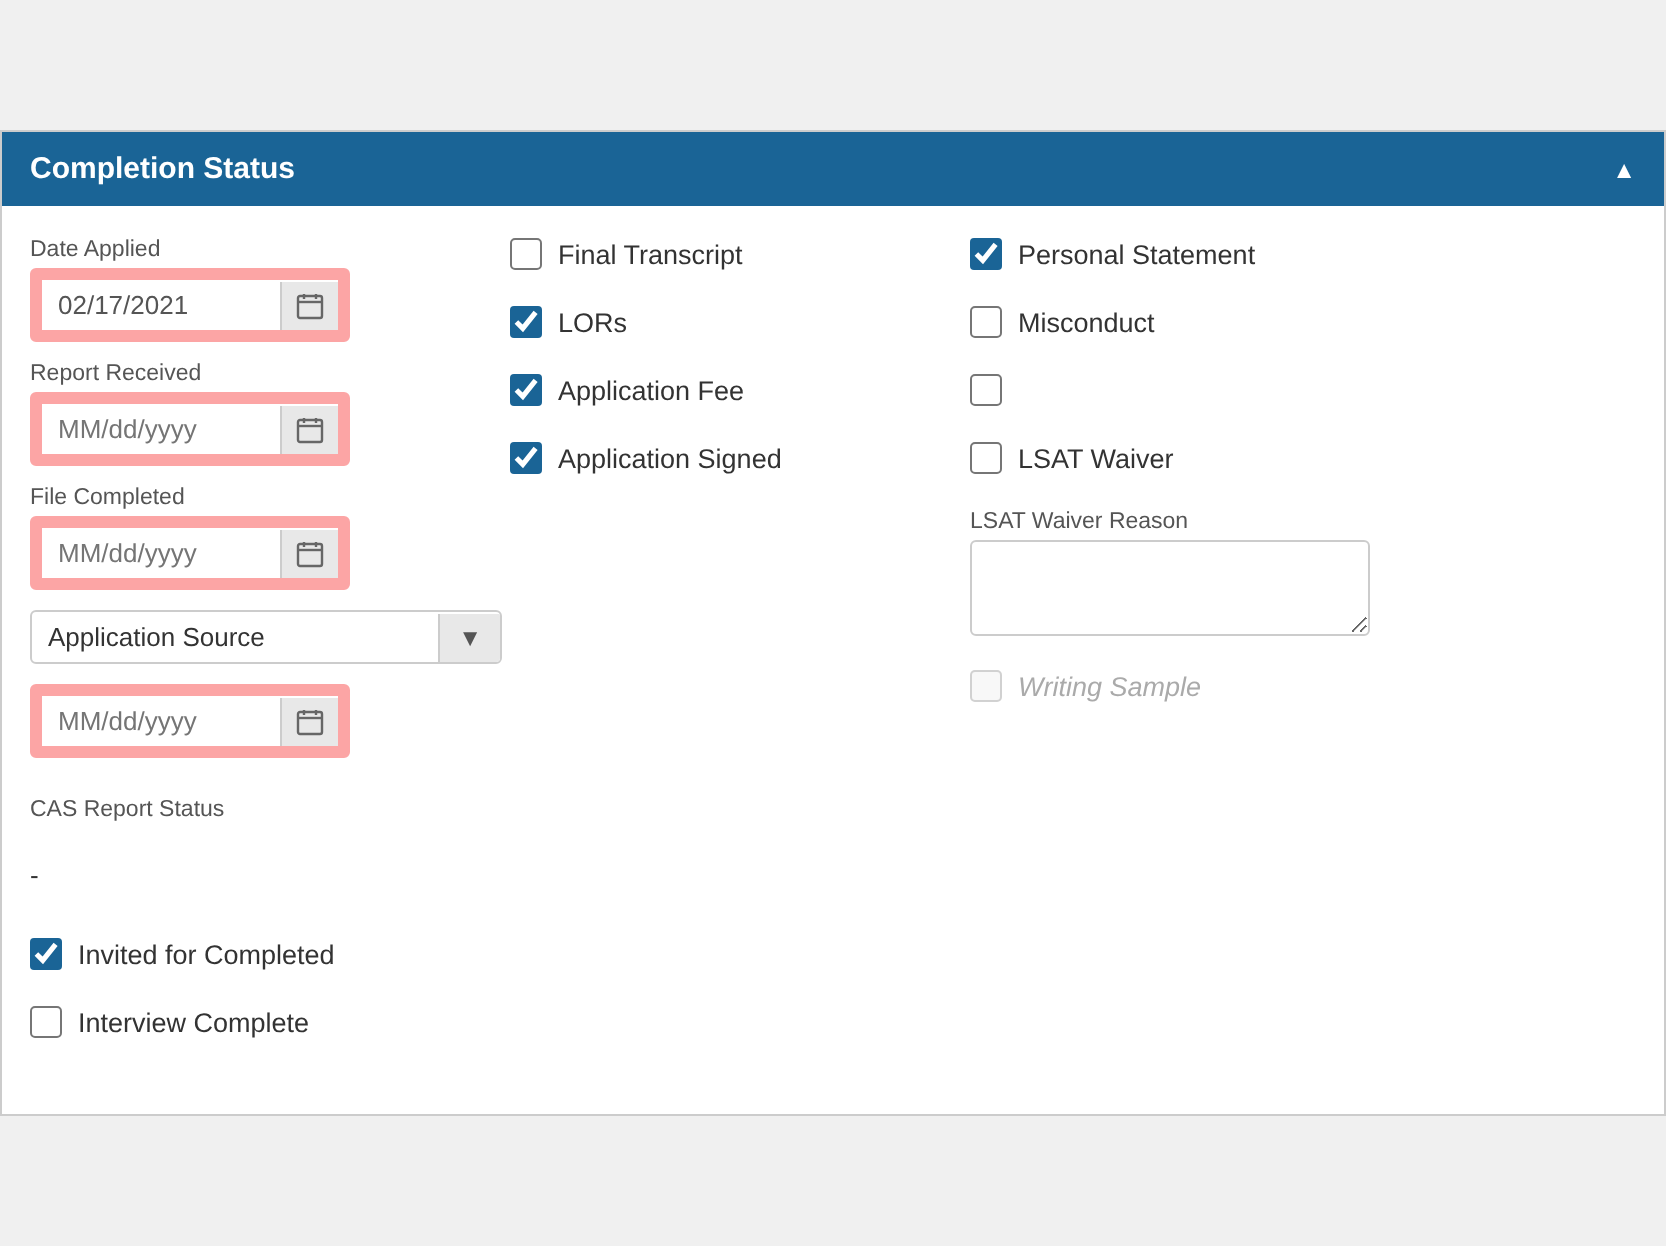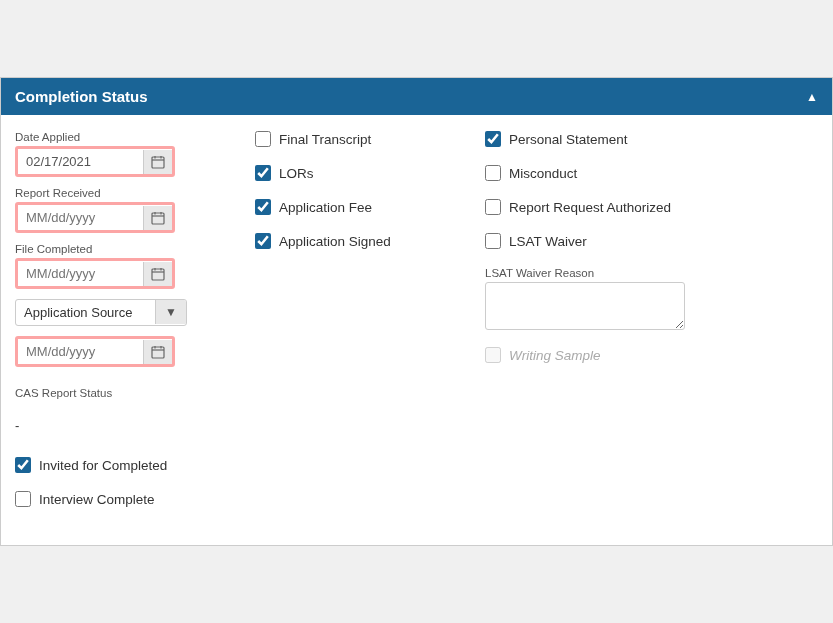--- a/index.html
+++ b/index.html
@@ -55,21 +55,21 @@
     }
 
     .field-label {
       font-size: 11.5px;
       color: #555;
       margin-bottom: 3px;
     }
     .date-input-wrap {
       display: flex;
       align-items: center;
-      border: 3px solid #fca5a5;
+      border: 6px solid #fca5a5;
       border-radius: 3px;
       overflow: hidden;
       width: 160px;
       background: #fff;
       margin-bottom: 10px;
     }
     .date-input-wrap input {
       border: none;
       outline: none;
       padding: 5px 8px;
@@ -85,25 +85,25 @@
       cursor: pointer;
       color: #555;
       font-size: 13px;
       display: flex;
       align-items: center;
       justify-content: center;
     }
 
     .dropdown-wrap {
       display: flex;
-      align-items: flex-start;
+      align-items: flex-end;
       border: 1px solid #ccc;
       border-radius: 3px;
       overflow: hidden;
-      width: 172px;
+      width: 236px;
       background: #fff;
       margin-top: 8px;
       margin-bottom: 10px;
     }
     .dropdown-wrap select {
       border: none;
       outline: none;
       padding: 5px 8px;
       font-size: 13px;
       color: #333;
@@ -303,21 +303,20 @@
         <div class="checkbox-row">
           <input type="checkbox" id="personal-statement" checked="" style="">
           <label for="personal-statement">Personal Statement</label>
         </div>
         <div class="checkbox-row">
           <input type="checkbox" id="misconduct" style="">
           <label for="misconduct">Misconduct</label>
         </div>
         <div class="checkbox-row">
           <input type="checkbox" id="report-request-authorized" style="">
-          <label for="report-request-authorized">Report Request Authorized</label>
         </div>
         <div class="checkbox-row">
           <input type="checkbox" id="lsat-waiver" style="">
           <label for="lsat-waiver">LSAT Waiver</label>
         </div>
 
         <div class="lsat-reason-wrap">
           <div class="lsat-reason-label">LSAT Waiver Reason</div>
           <textarea style=""></textarea>
         </div>

